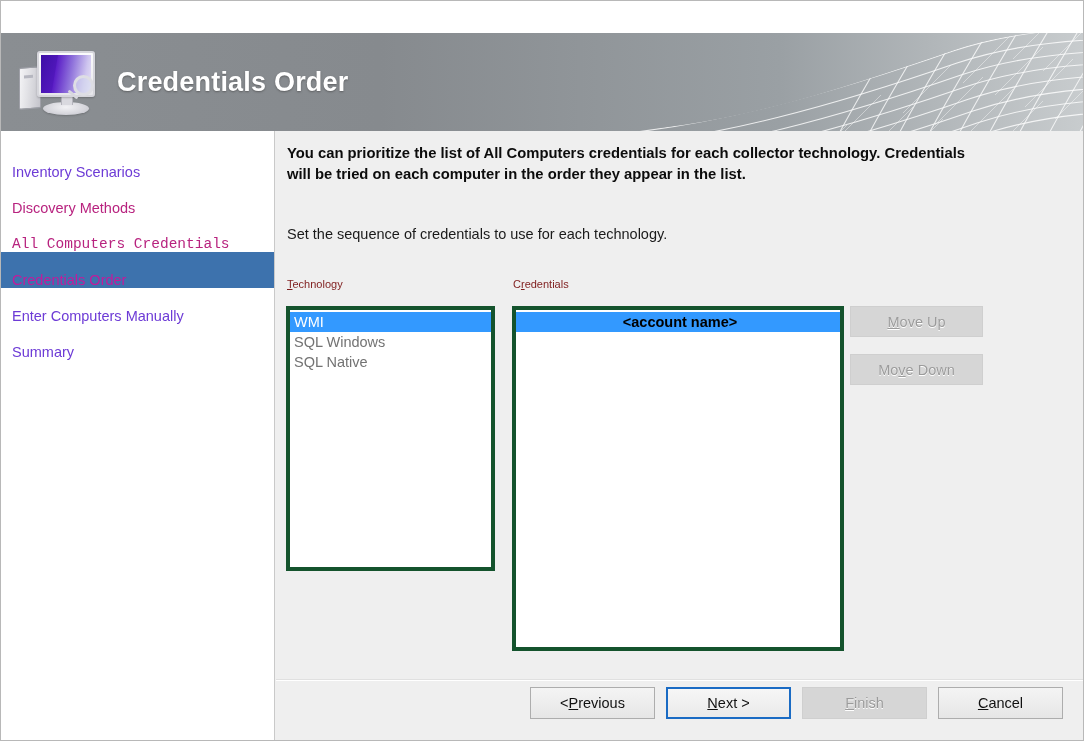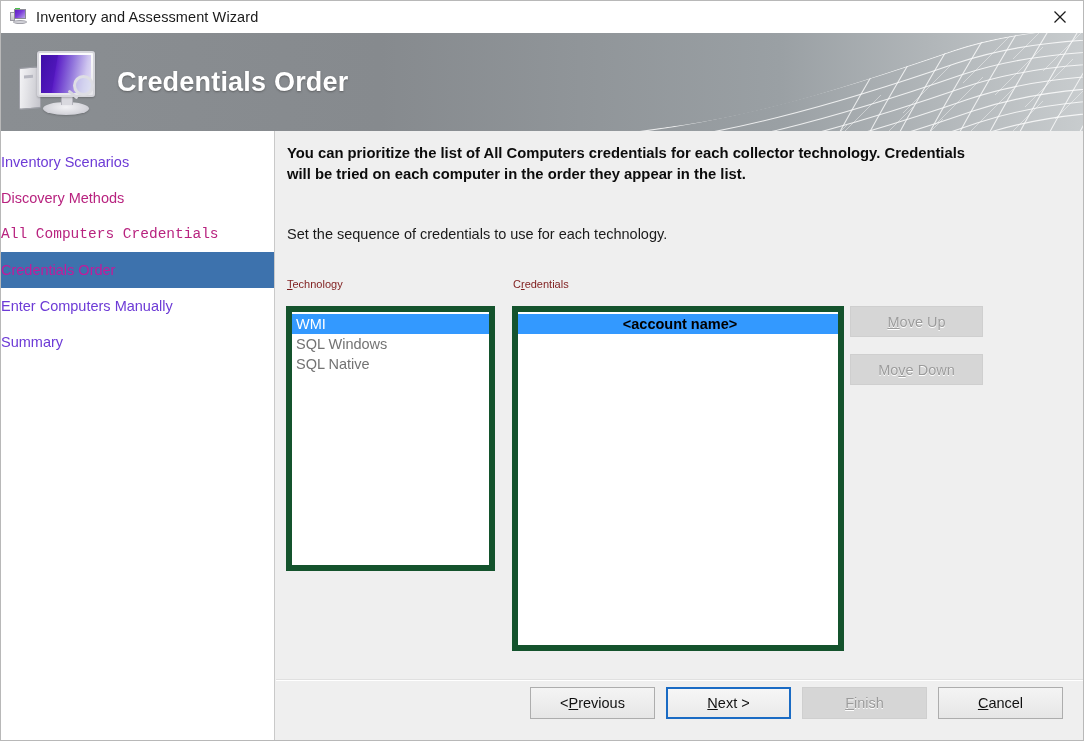--- a/index.html
+++ b/index.html
@@ -215,22 +215,22 @@
     width: 274px;
     height: 609px;
     background: #ffffff;
     border-right: 1px solid #c9c9c9;
     box-sizing: border-box;
     padding-top: 13px;
   }
   .nav-item {
     height: 36px;
     display: flex;
-    align-items: center;
-    padding-left: 0;
+    align-items: flex-end;
+    padding-left: 11px;
     font-size: 14.5px;
     white-space: nowrap;
     cursor: default;
   }
   .nav-item.selected {
     background: #3d72ad;
   }
 
   
   .content {
@@ -261,21 +261,21 @@
     position: absolute;
     font-size: 11px;
     color: #7f1d1d;
     white-space: nowrap;
   }
   .mn { text-decoration: underline; }
 
   .listbox {
     position: absolute;
     background: #ffffff;
-    border: 6px solid #14532d;
+    border: 4px solid #14532d;
     box-sizing: border-box;
     overflow: hidden;
     padding-top: 2px;
   }
   .listbox.tech  { left: 10px;  top: 175px; width: 209px; height: 265px; }
   .listbox.creds { left: 236px; top: 175px; width: 332px; height: 345px; }
 
   .lb-item {
     height: 20px;
     line-height: 20px;
@@ -346,35 +346,20 @@
   .fb-prev   { left: 254px; }
   .fb-next   { left: 390px; }
   .fb-finish { left: 526px; }
   .fb-cancel { left: 662px; }
 </style>
 </head>
 <body>
 
 <div id="app">
 
-  <div class="titlebar">
-    <div class="titlebar-icon">
-      <div class="ti-green"></div>
-      <div class="ti-tower"></div>
-      <div class="ti-monitor"></div>
-      <div class="ti-base"></div>
-    </div>
-    <div class="titlebar-text">Inventory and Assessment Wizard</div>
-    <div class="titlebar-close">
-      <svg width="14" height="14" viewBox="0 0 14 14">
-        <line x1="1.5" y1="1.5" x2="12.5" y2="12.5" stroke="#1b1b1b" stroke-width="1.3"></line>
-        <line x1="12.5" y1="1.5" x2="1.5" y2="12.5" stroke="#1b1b1b" stroke-width="1.3"></line>
-      </svg>
-    </div>
-  </div>
 
   <div class="banner">
     <svg class="banner-mesh" viewBox="0 0 480 98" preserveAspectRatio="none">
       <defs>
         <clipPath id="meshclip">
           <path d="M0,98 C120,98 250,52 360,14 C400,2 440,-2 480,-4 L480,98 Z"></path>
         </clipPath>
       </defs>
       <g clip-path="url(#meshclip)" stroke="#ffffff" stroke-width="1.1" fill="none" opacity="0.85">
         <path d="M-20,104 C110,96 240,56 350,18 C392,4 440,-4 500,-6"></path>

